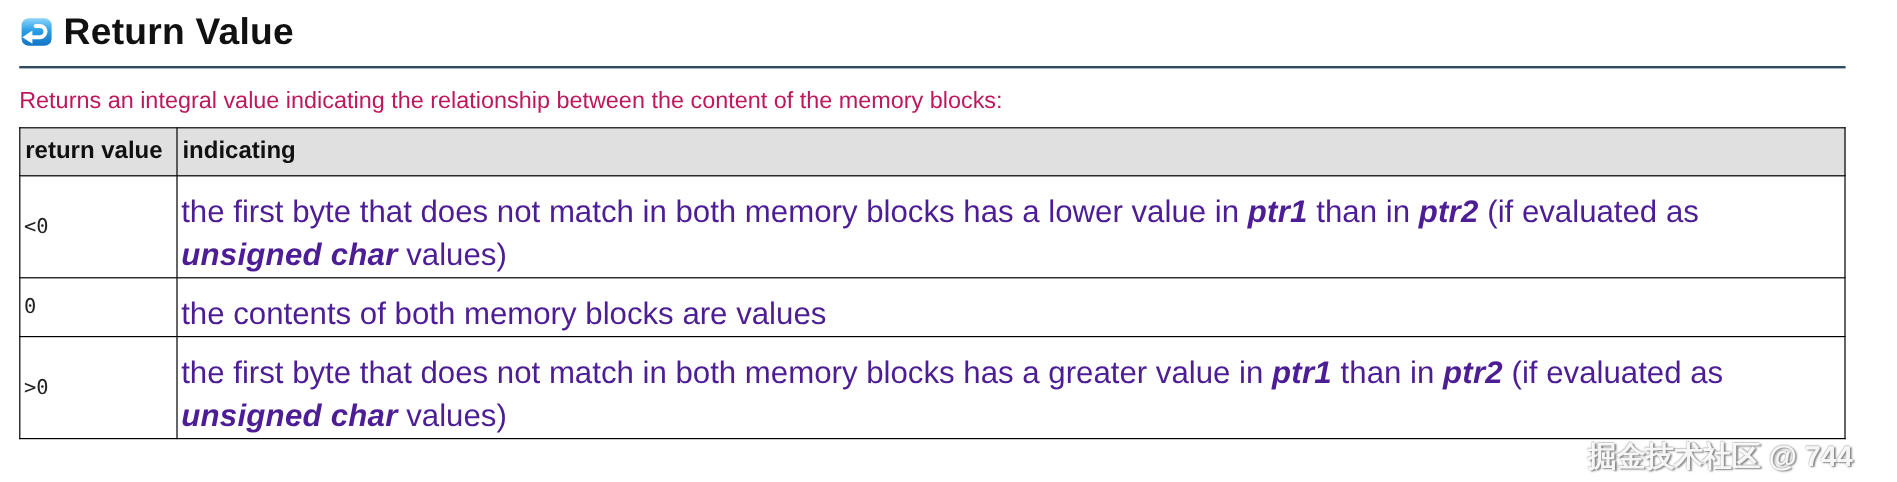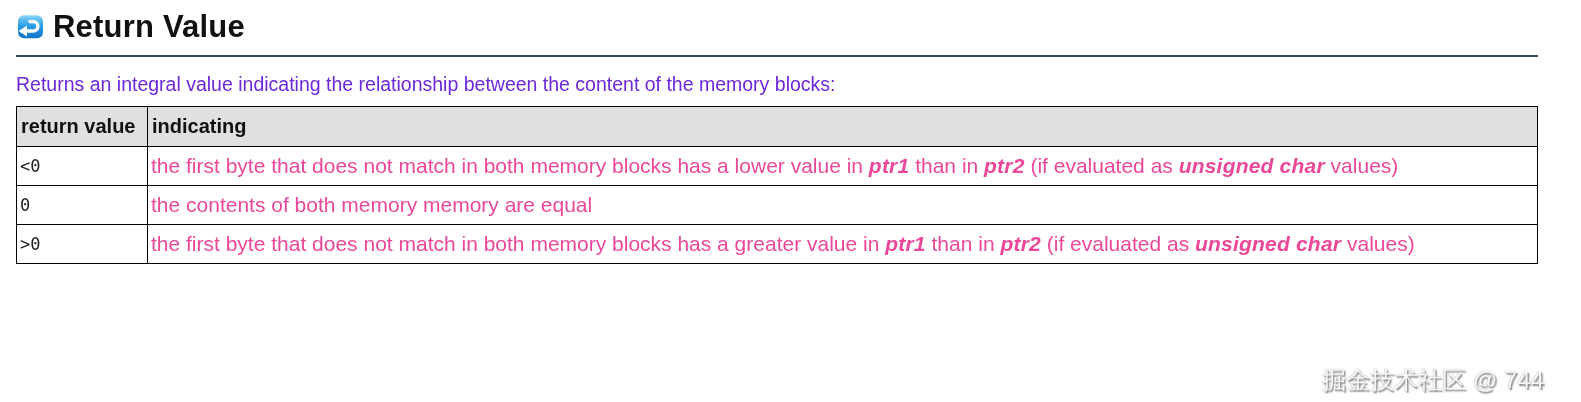--- a/index.html
+++ b/index.html
@@ -33,21 +33,21 @@
   }
   hr.heading-rule {
     margin: 9px 0 0 0;
     border: none;
     border-top: 2px solid #2e4d63;
   }
   p.intro {
     margin: 14px 0 9px 0;
     font-size: 19.5px;
     line-height: 26px;
-    color: #6d28d9;
+    color: #be185d;
   }
   table.rv-table {
     border-collapse: collapse;
     width: 1522px;
     table-layout: fixed;
   }
   table.rv-table th,
   table.rv-table td {
     border: 1.5px solid #000;
   }
@@ -64,33 +64,33 @@
   col.c-val { width: 131px; }
   td.val {
     font-family: "DejaVu Sans Mono", "Liberation Mono", monospace;
     font-size: 17px;
     vertical-align: middle;
     padding: 0 2px 0 3px;
     line-height: 22px;
     color: #222;
   }
   td.desc {
-    font-size: 21px;
+    font-size: 26px;
     line-height: 36px;
     vertical-align: middle;
-    padding: 1px 4px 1px 3px;
-    color: #ec4899;
+    padding: 11px 4px 1px 3px;
+    color: #4c1d95;
   }
   td.desc b i { letter-spacing: 0.2px; }
   .watermark {
     position: absolute;
     right: 37px;
     top: 356px;
     font-size: 24px;
-    font-weight: 400;
+    font-weight: 700;
     color: rgba(255,255,255,0.92);
     text-shadow:
       1.5px 1.5px 1.5px rgba(105,105,105,0.8),
       -0.5px -0.5px 1px rgba(170,170,170,0.55),
       0 0 1px rgba(130,130,130,0.5);
     white-space: nowrap;
     pointer-events: none;
   }
 </style>
 </head>
@@ -131,21 +131,21 @@
         <th>indicating</th>
       </tr>
     </thead>
     <tbody id="rows">
         <tr>
           <td class="val">&lt;0</td>
           <td class="desc">the first byte that does not match in both memory blocks has a lower value in <b><i>ptr1</i></b> than in <b><i>ptr2</i></b> (if evaluated as <b><i>unsigned char</i></b> values)</td>
         </tr>
         <tr>
           <td class="val">0</td>
-          <td class="desc">the contents of both memory memory are equal</td>
+          <td class="desc">the contents of both memory blocks are values</td>
         </tr>
         <tr>
           <td class="val">&gt;0</td>
           <td class="desc">the first byte that does not match in both memory blocks has a greater value in <b><i>ptr1</i></b> than in <b><i>ptr2</i></b> (if evaluated as <b><i>unsigned char</i></b> values)</td>
         </tr>
       </tbody>
   </table>
 
   <div class="watermark">掘金技术社区 @ 744</div>
 

